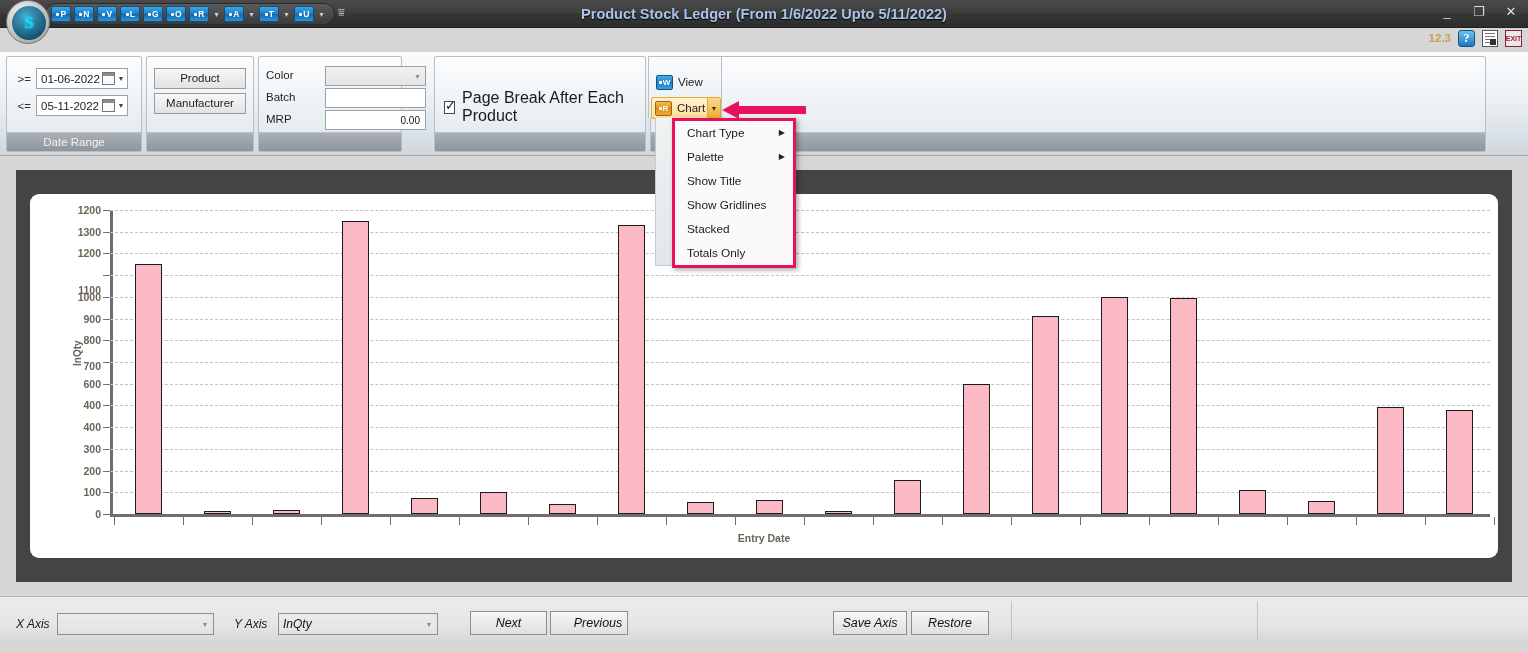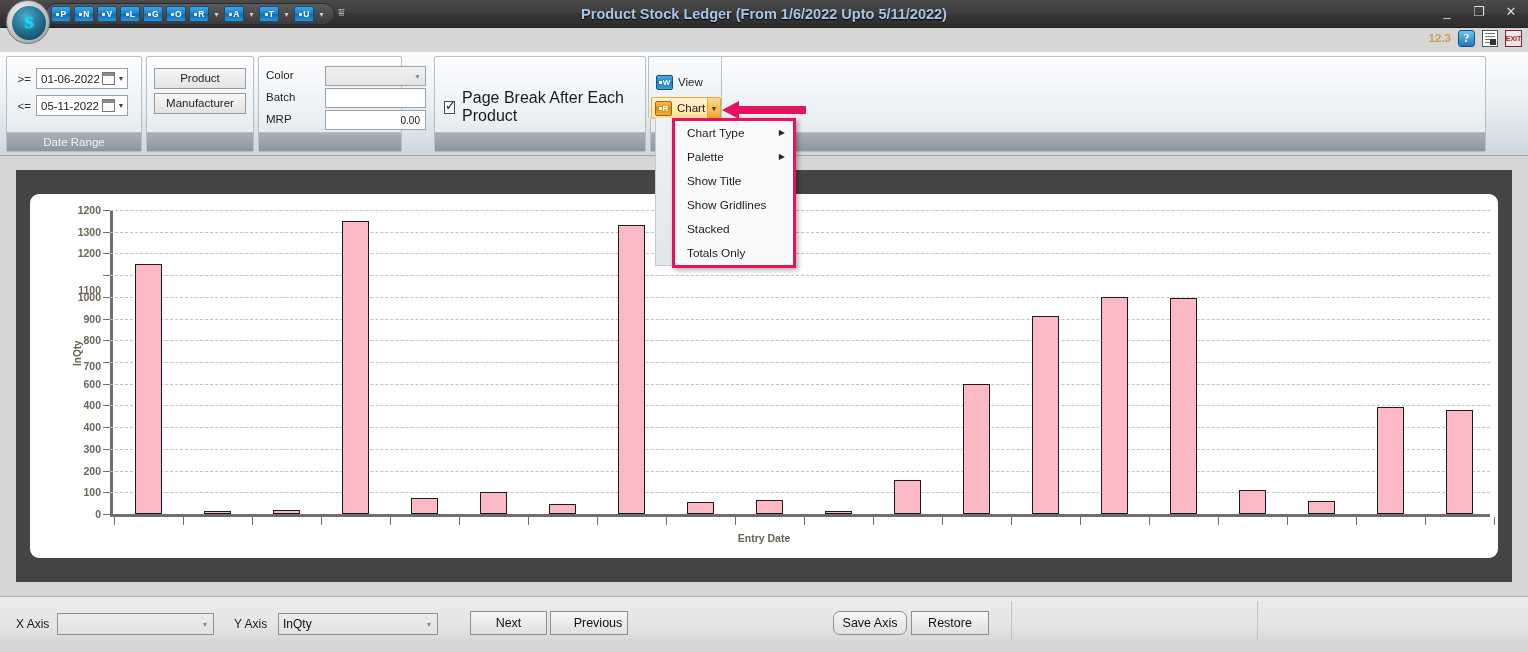--- a/index.html
+++ b/index.html
@@ -303,20 +303,21 @@
   .xlabel {
     position: absolute; left: 0; width: 100%; text-align: center; top: 338px;
     font-size: 10.5px; font-weight: bold; color: #6b6558;
   }
 
   
   .bottombar {
     position: absolute; left: 0; top: 596px; width: 1528px; height: 44px;
     background: linear-gradient(to bottom,#ececec 0%, #e4e4e4 70%, #d8d8d8 100%);
     border-top: 1px solid #b4b4b4;
+    font-style: italic;
   }
   .bb-panel {
     position: absolute; top: 4px; height: 40px;
     border-right: 1px solid #c2c2c2;
   }
   .bb-lab {
     position: absolute; font-size: 12px; color: #1a1a1a; top: 20px;
   }
   .bb-combo {
     position: absolute; top: 16px; height: 22px;
@@ -574,17 +575,17 @@
     <div class="bb-lab" style="left:234px;">Y Axis</div>
     <div class="bb-combo" style="left:278px; width:160px;">
       <span>InQty</span>
       <span class="cb-arrow">▼</span>
     </div>
 
     <div class="bb-btn" style="left:470px; width:77px;">Next</div>
     <div class="bb-btn" style="left:550px; width:78px;padding-left:18px;">Previous</div>
     <div class="bb-btn" style="left:631px; width:79px;margin-top:44px;">All</div>
 
-    <div class="bb-btn" style="left:833px; width:74px;border-radius:7px;">Save Axis</div>
+    <div class="bb-btn" style="left:833px; width:74px;">Save Axis</div>
     <div class="bb-btn" style="left:911px; width:78px;">Restore</div>
   </div>
 
 </div>
 
 </body></html>

